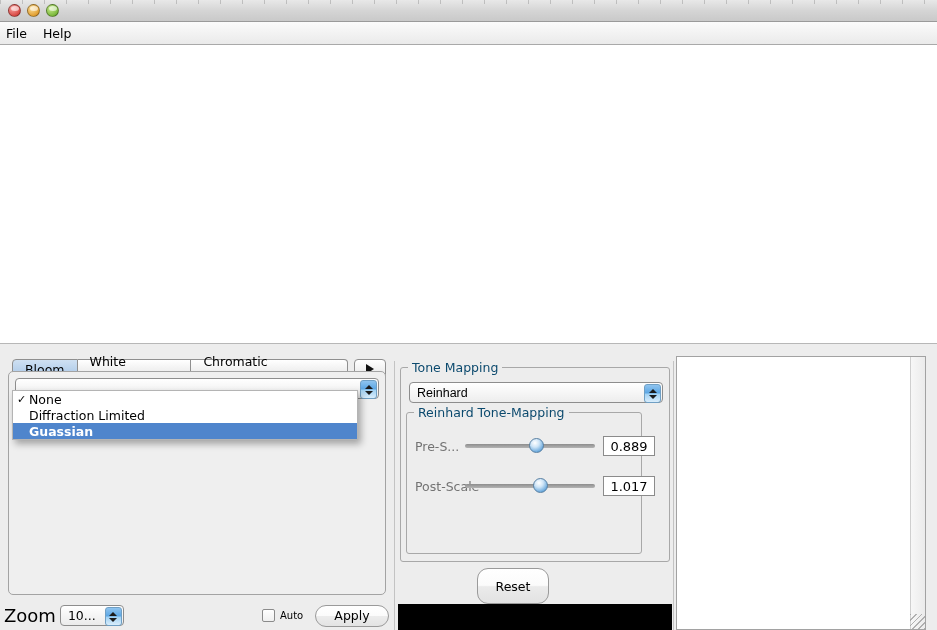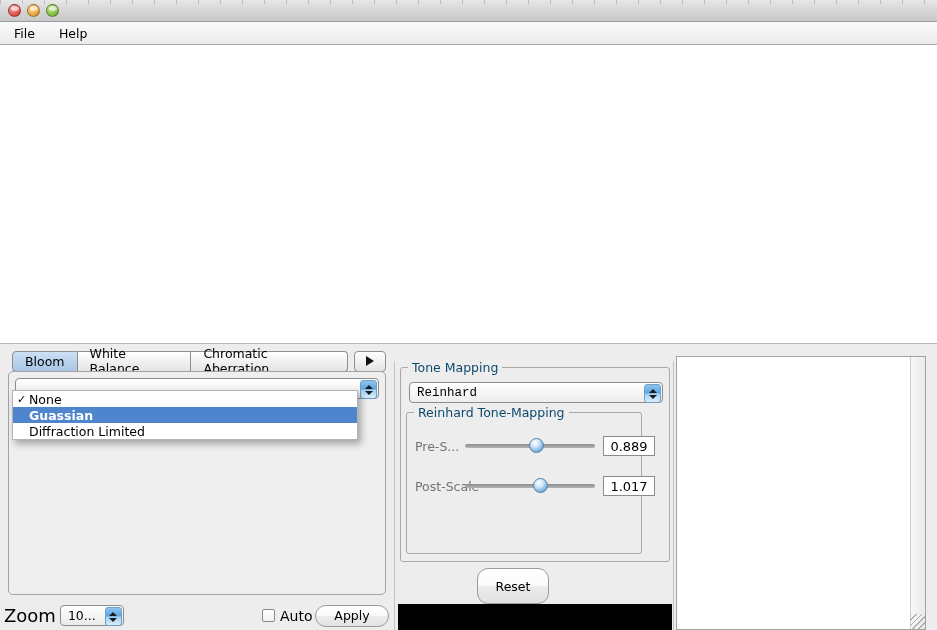--- a/index.html
+++ b/index.html
@@ -41,21 +41,21 @@
   }
   .tl.red    { background: radial-gradient(circle at 35% 30%, #f9a3a0, #d94b46 70%, #a32b28); }
   .tl.yellow { background: radial-gradient(circle at 35% 30%, #fbdd96, #e2a033 70%, #ad7018); }
   .tl.green  { background: radial-gradient(circle at 35% 30%, #c7ea8d, #7cb93c 70%, #4e8318); }
 
   
   .menubar {
     position: absolute; left: 0; top: 22px; width: 937px; height: 23px;
     background: linear-gradient(to bottom, #fbfbfb, #eaeaea);
     border-bottom: 1px solid #a9a9a9;
-    display: flex; align-items: center; padding-left: 8px; gap: 12px;
+    display: flex; align-items: center; gap: 4px;
   }
   .menu-item {
     padding: 2px 6px; font-size: 12.5px; color: #000; cursor: default;
     font-family: "DejaVu Sans", sans-serif;
   }
 
   
   .canvas {
     position: absolute; left: 0; top: 45px; width: 937px; height: 299px;
     background: #ffffff;
@@ -63,21 +63,21 @@
   }
 
   
   .lower {
     position: absolute; left: 0; top: 345px; width: 937px; height: 285px;
     background: #ededed;
   }
 
   
   .tabpane { position: absolute; left: 8px; top: 5px; width: 378px; height: 245px; }
-  .tabrow { position: absolute; left: 4px; top: 0; height: 22px; display: flex; align-items: center; }
+  .tabrow { position: absolute; left: 4px; top: 8px; height: 22px; display: flex; align-items: center; }
   .tab {
     height: 21px; padding: 0 12px;
     display: flex; align-items: center; justify-content: center;
     font-size: 12.5px; font-family: "DejaVu Sans", sans-serif;
     background: linear-gradient(to bottom, #ffffff 0%, #f2f2f2 45%, #e4e4e4 100%);
     border: 1px solid #8f8f8f;
     color: #000;
   }
   .tab:first-child { border-radius: 4px 0 0 4px; }
   .tab + .tab { border-left: none; }
@@ -149,21 +149,21 @@
   }
   #tone-group { left: 5px; top: 6px; width: 270px; height: 195px; }
   #reinhard-group { left: 5px; top: 44px; width: 236px; height: 142px; }
 
   .tone-combo {
     position: absolute; left: 8px; top: 14px; width: 254px; height: 21px;
     border: 1px solid #8d8d8d; border-radius: 4px;
     background: linear-gradient(to bottom, #ffffff, #ededed);
     display: flex; align-items: center;
   }
-  .tone-combo .lbl { padding-left: 7px; font-size: 12.5px; font-family: Liberation Mono, monospace; }
+  .tone-combo .lbl { padding-left: 7px; font-size: 12.5px; font-family: Liberation Sans, sans-serif; }
 
   .srow { position: absolute; left: 0; width: 260px; height: 26px; display: flex; align-items: center; }
   .srow .slabel {
     width: 58px; padding-left: 8px; font-size: 12.5px;
     font-family: "DejaVu Sans", sans-serif; color: #737373; white-space: nowrap;
   }
   .slider { position: relative; width: 130px; height: 20px; }
   .slider .track {
     position: absolute; left: 0; right: 0; top: 8px; height: 4px; border-radius: 2px;
     background: linear-gradient(to bottom, #8d8d8d, #b4b4b4);
@@ -218,21 +218,21 @@
     border: 1px solid #8d8d8d; border-radius: 4px;
     background: linear-gradient(to bottom, #ffffff, #ebebeb);
     display: flex; align-items: center;
   }
   .zoom-combo .zval { padding-left: 7px; font-size: 12.5px; font-family: "DejaVu Sans", sans-serif; }
   .chk-wrap { position: absolute; left: 262px; display: flex; align-items: center; gap: 5px; }
   .checkbox {
     width: 13px; height: 13px; border: 1px solid #8b8b8b; border-radius: 2px;
     background: linear-gradient(to bottom, #ffffff, #f0f0f0);
   }
-  .chk-label { font-size: 14px; font-family: "DejaVu Sans", sans-serif; }
+  .chk-label { font-size: 10px; font-family: "DejaVu Sans", sans-serif; }
   .apply-btn {
     position: absolute; left: 315px; width: 74px; height: 22px;
     border: 1px solid #9a9a9a; border-radius: 11px;
     background: linear-gradient(to bottom, #ffffff 0%, #fbfbfb 48%, #ececec 52%, #e3e3e3 100%);
     display: flex; align-items: center; justify-content: center;
     font-size: 12.5px; font-family: "DejaVu Sans", sans-serif;
   }
 </style>
 </head>
 <body>
@@ -273,27 +273,27 @@
             <span class="down"></span>
           </span>
         </div>
       </div>
 
       <div class="popup">
         <div class="popitem">
           <span class="check">✓</span>
           <span>None</span>
         </div>
+        <div class="popitem">
+          <span class="check"></span>
+          <span>Diffraction Limited</span>
+        </div>
         <div class="popitem hl">
           <span class="check"></span>
           <span>Guassian</span>
-        </div>
-        <div class="popitem">
-          <span class="check"></span>
-          <span>Diffraction Limited</span>
         </div>
       </div>
     </div>
 
     <div class="tonepane">
       <div class="group" id="tone-group">
         <span class="legend">Tone Mapping</span>
 
         <div class="tone-combo">
           <span class="lbl">Reinhard</span>

